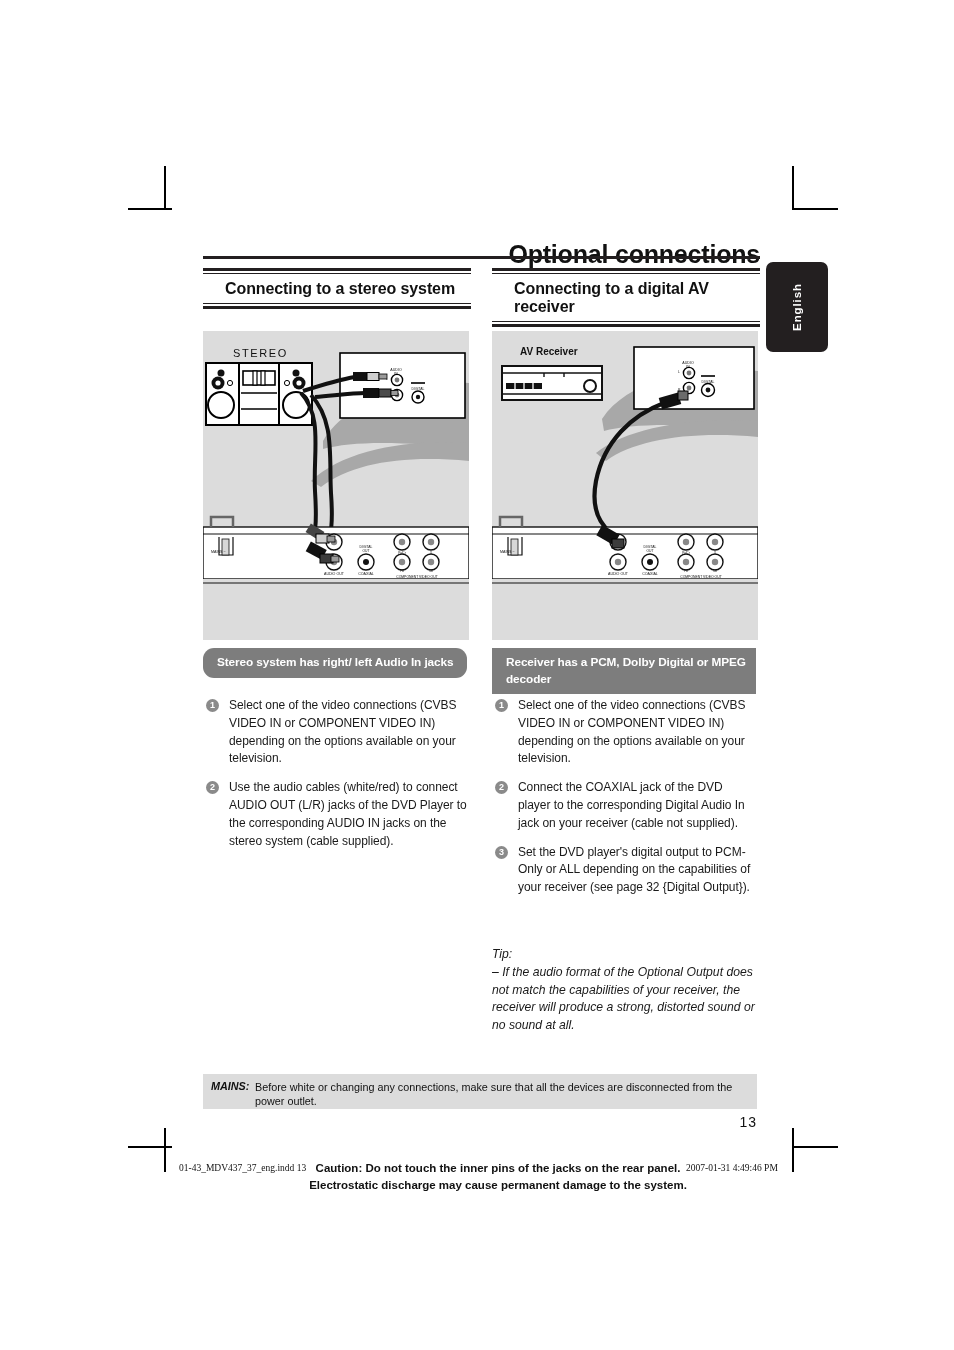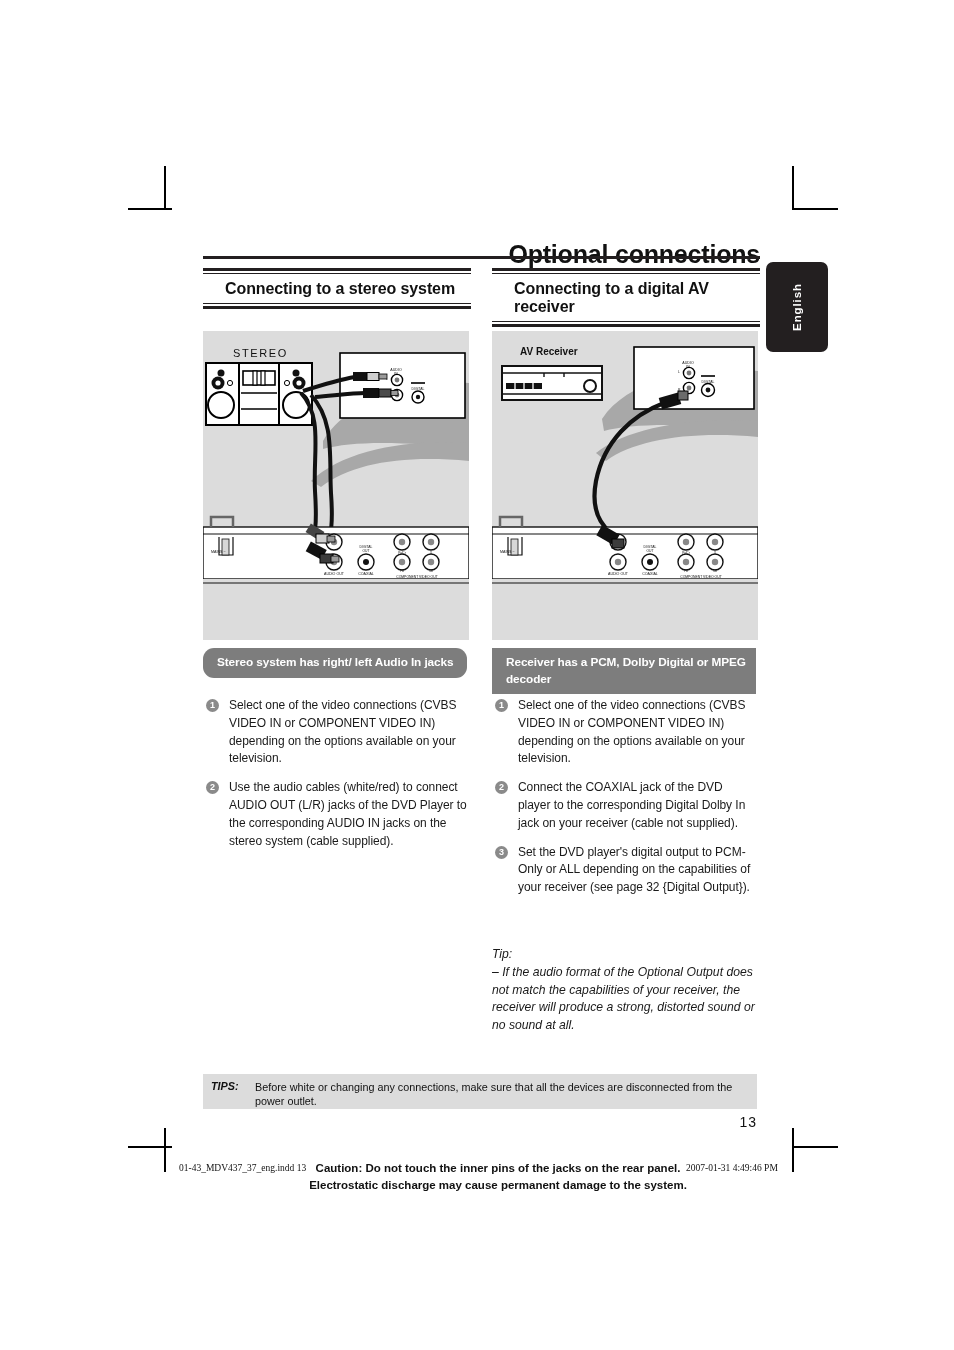--- a/index.html
+++ b/index.html
@@ -367,35 +367,35 @@
     </div>
   </div>
 
   <div class="steps right">
     <div class="step">
       <div class="bullet">1</div>
       <div class="step-text">Select one of the video connections (CVBS VIDEO IN or COMPONENT VIDEO IN) depending on the options available on your television.</div>
     </div>
     <div class="step">
       <div class="bullet">2</div>
-      <div class="step-text">Connect the COAXIAL jack of the DVD player to the corresponding Digital Dolby In jack on your receiver (cable not supplied).</div>
+      <div class="step-text">Connect the COAXIAL jack of the DVD player to the corresponding Digital Audio In jack on your receiver (cable not supplied).</div>
     </div>
     <div class="step">
       <div class="bullet">3</div>
       <div class="step-text">Set the DVD player's digital output to PCM-Only or ALL depending on the capabilities of your receiver (see page 32 {Digital Output}).</div>
     </div>
   </div>
 
   <div class="tip">
     <div class="tip-label">Tip:</div>
     <div class="tip-body">– If the audio format of the Optional Output does not match the capabilities of your receiver, the receiver will produce a strong, distorted sound or no sound at all.</div>
   </div>
 
   <div id="tips-bar">
-    <div class="lbl">TIPS:</div>
+    <div class="lbl">MAINS:</div>
     <div class="txt">Before white or changing any connections, make sure that all the devices are disconnected from the power outlet.</div>
   </div>
 
   <div id="page-number">13</div>
 
   <div id="caution-clip">
     <div id="caution" style="top:8px;">
       <span>Caution: Do not touch the inner pins of the jacks on the rear panel.</span>
       <span class="l2">Electrostatic discharge may cause permanent damage to the system.</span>
     </div>

